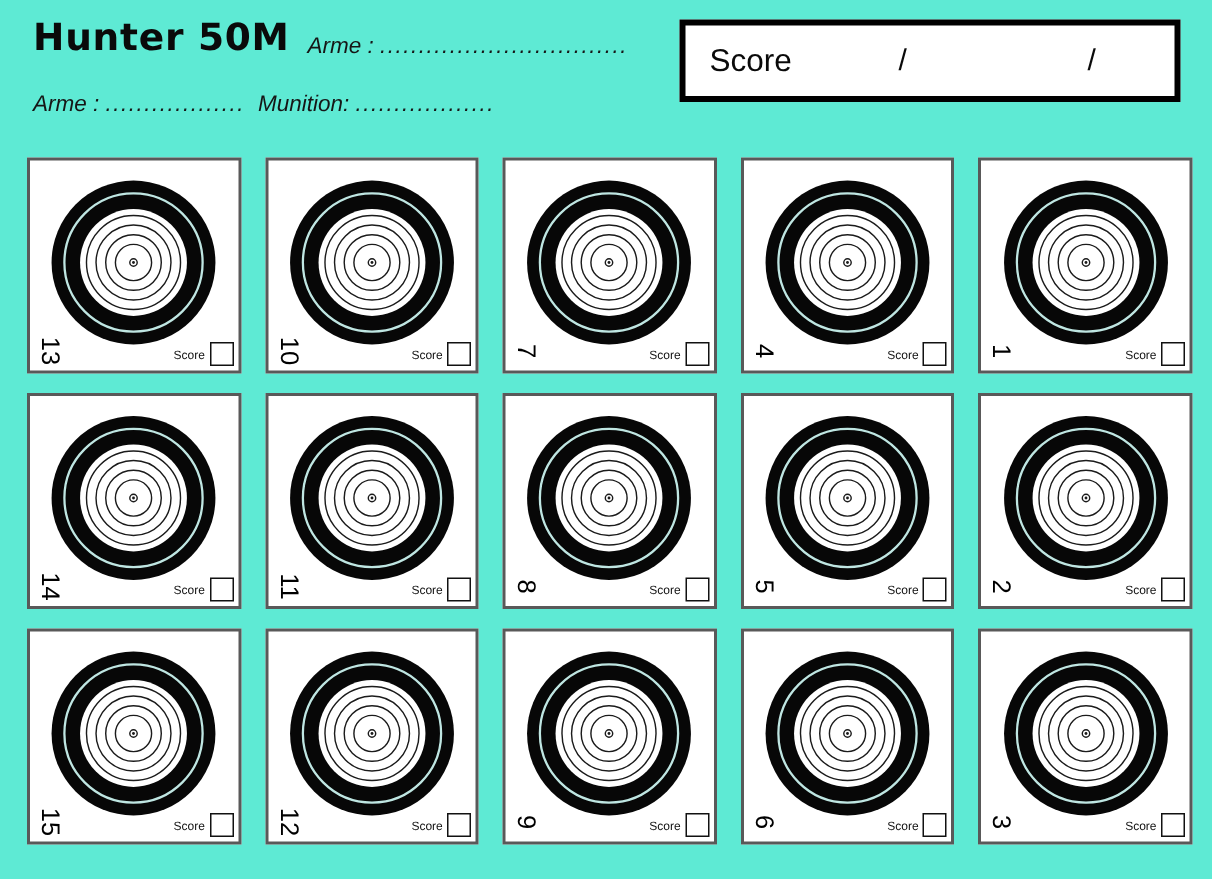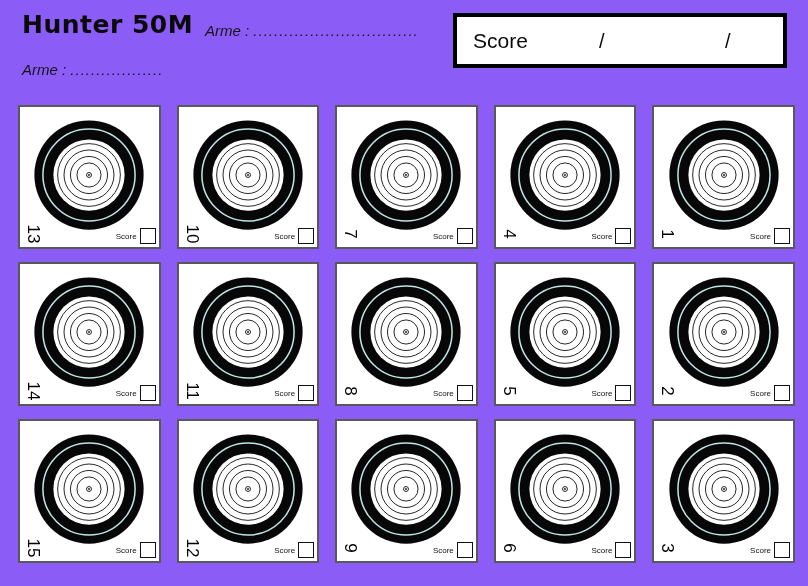--- a/index.html
+++ b/index.html
@@ -1,18 +1,18 @@
 <!DOCTYPE html>
 <html><head>
 <meta charset="utf-8">
 <style>
   * { box-sizing: border-box; }
   body { margin:0; background:#ffffff; }
   .page {
-    position:relative; width:808px; height:586px; background:#8b5cf6;
+    position:relative; width:808px; height:586px; background:#5eead4;
     font-family:"Liberation Sans", sans-serif; color:#0d0d0d; overflow:hidden;
   }
   
   .title {
     position:absolute; left:22px; top:10px;
     font-family:"DejaVu Sans", sans-serif; font-weight:bold; font-size:25px;
     letter-spacing:0.5px; color:#0a0a0a;
   }
   .field-line { position:absolute; font-style:italic; font-size:15px; color:#161616; white-space:nowrap; }
   .arme-line { left:205px; top:22px; }
@@ -55,20 +55,24 @@
   <div class="field-line arme-line">
     <span>Arme :</span>
     <span class="dots">................................</span>
   </div>
 
   <div class="field-line date-line">
     <span>Arme :</span>
     <span class="dots">..................</span>
   </div>
 
+  <div class="field-line munition-line">
+    <span>Munition:</span>
+    <span class="dots">..................</span>
+  </div>
 
   <div class="scorebox">
     <span class="lbl">Score</span>
     <span class="slash slash-1">/</span>
     <span class="slash slash-2">/</span>
   </div>
 
   <div class="grid" id="targets-grid">
     <div class="cell">
       <svg class="target" width="114" height="114" viewBox="0 0 120 120" aria-hidden="true">

